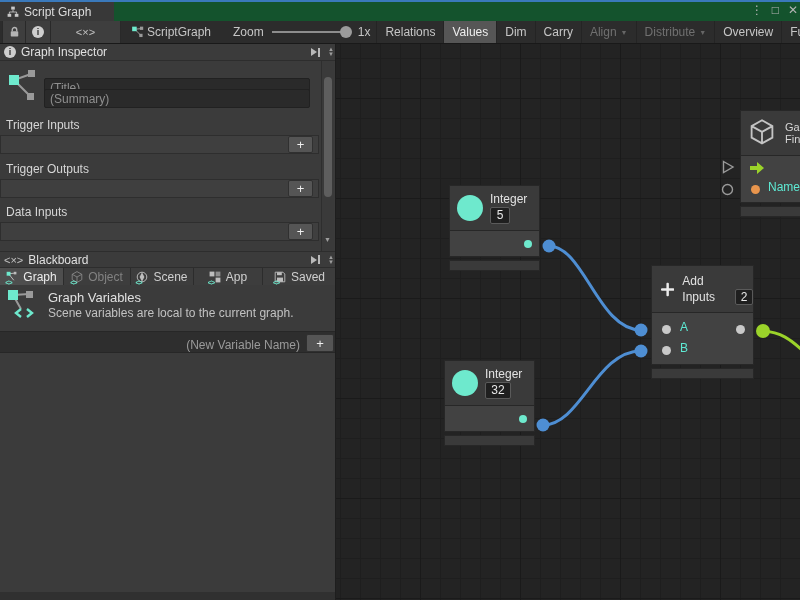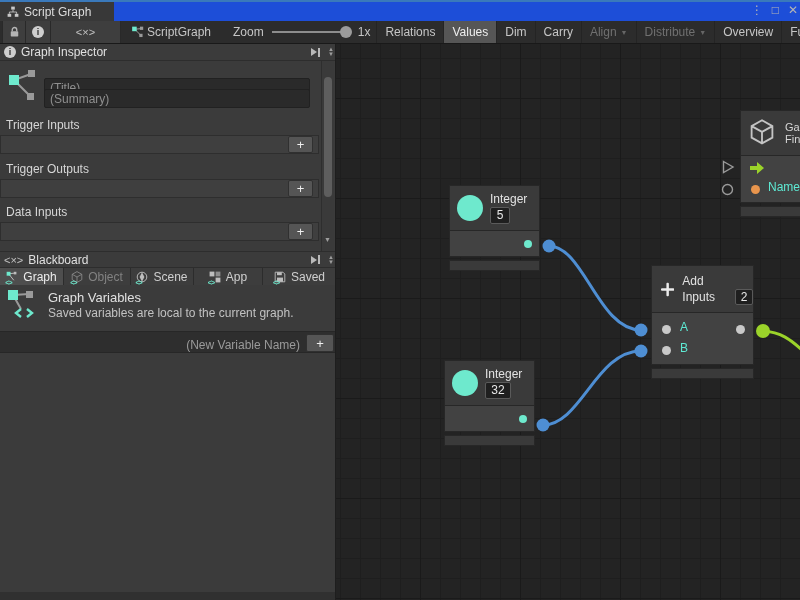--- a/index.html
+++ b/index.html
@@ -3,21 +3,21 @@
 <meta charset="utf-8">
 <style>
   * { box-sizing: border-box; margin: 0; padding: 0; }
   html,body { width:800px; height:600px; overflow:hidden; background:#232323;
     font-family:"Liberation Sans", sans-serif; -webkit-font-smoothing:antialiased; }
   .abs { position:absolute; }
   #app { position:relative; width:800px; height:600px; background:#232323; overflow:hidden;
     color:#cfcfcf; font-size:12px; }
 
   
-  #tabbar { left:0; top:0; width:800px; height:21px; background:#1d4ed8; }
+  #tabbar { left:0; top:0; width:800px; height:21px; background:#14532d; }
   #focusline { left:0; top:0; width:800px; height:2px; background:var(--focus-blue); }
   #doc-tab { left:0; top:2px; width:114px; height:19px; background:#383838;
     display:flex; align-items:center; gap:5px; padding-left:7px; color:#dcdcdc; }
   #win-controls { right:2px; top:3px; display:flex; gap:9px; color:#b4b4b4; font-size:12px; align-items:center; }
   #win-controls span { cursor:default; }
 
   
   #toolbar { left:0; top:21px; width:800px; height:23px; background:#2c2c2c;
     border-bottom:1px solid #191919; display:flex; align-items:stretch; }
   .tb-group { display:flex; align-items:stretch; }
@@ -313,21 +313,21 @@
       </div>
     </div>
 
     <svg class="abs" style="left:7px; top:245px;" width="30" height="32" viewBox="0 0 30 32">
       <path d="M6 6 L22 5 M6 6 L14 20" stroke="#9a9a9a" stroke-width="2"></path>
       <rect x="1" y="1" width="10" height="10" fill="var(--accent-teal)"></rect>
       <rect x="19" y="2" width="7" height="7" fill="#9a9a9a"></rect>
       <path d="M14 20 l-5 4 5 4 M20 20 l5 4 -5 4" fill="none" stroke="var(--accent-teal)" stroke-width="2.4"></path>
     </svg>
     <div class="abs" style="left:48px; top:246px; font-size:13px; color:#e0e0e0;">Graph Variables</div>
-    <div class="abs" style="left:48px; top:262px; color:#c2c2c2;">Saved variables are local to the current graph.</div>
+    <div class="abs" style="left:48px; top:262px; color:#c2c2c2;">Scene variables are local to the current graph.</div>
 
     <div id="newvar-row" class="abs">
       <input id="newvar-input" placeholder="(New Variable Name)" style="">
       <div class="plus-btn" style="width:28px; height:18px; margin-right:2px;">
         <span>+</span>
       </div>
     </div>
 
     <div class="abs" style="left:0; top:548px; width:336px; height:8px; background:#303030;"></div>
   </div>

